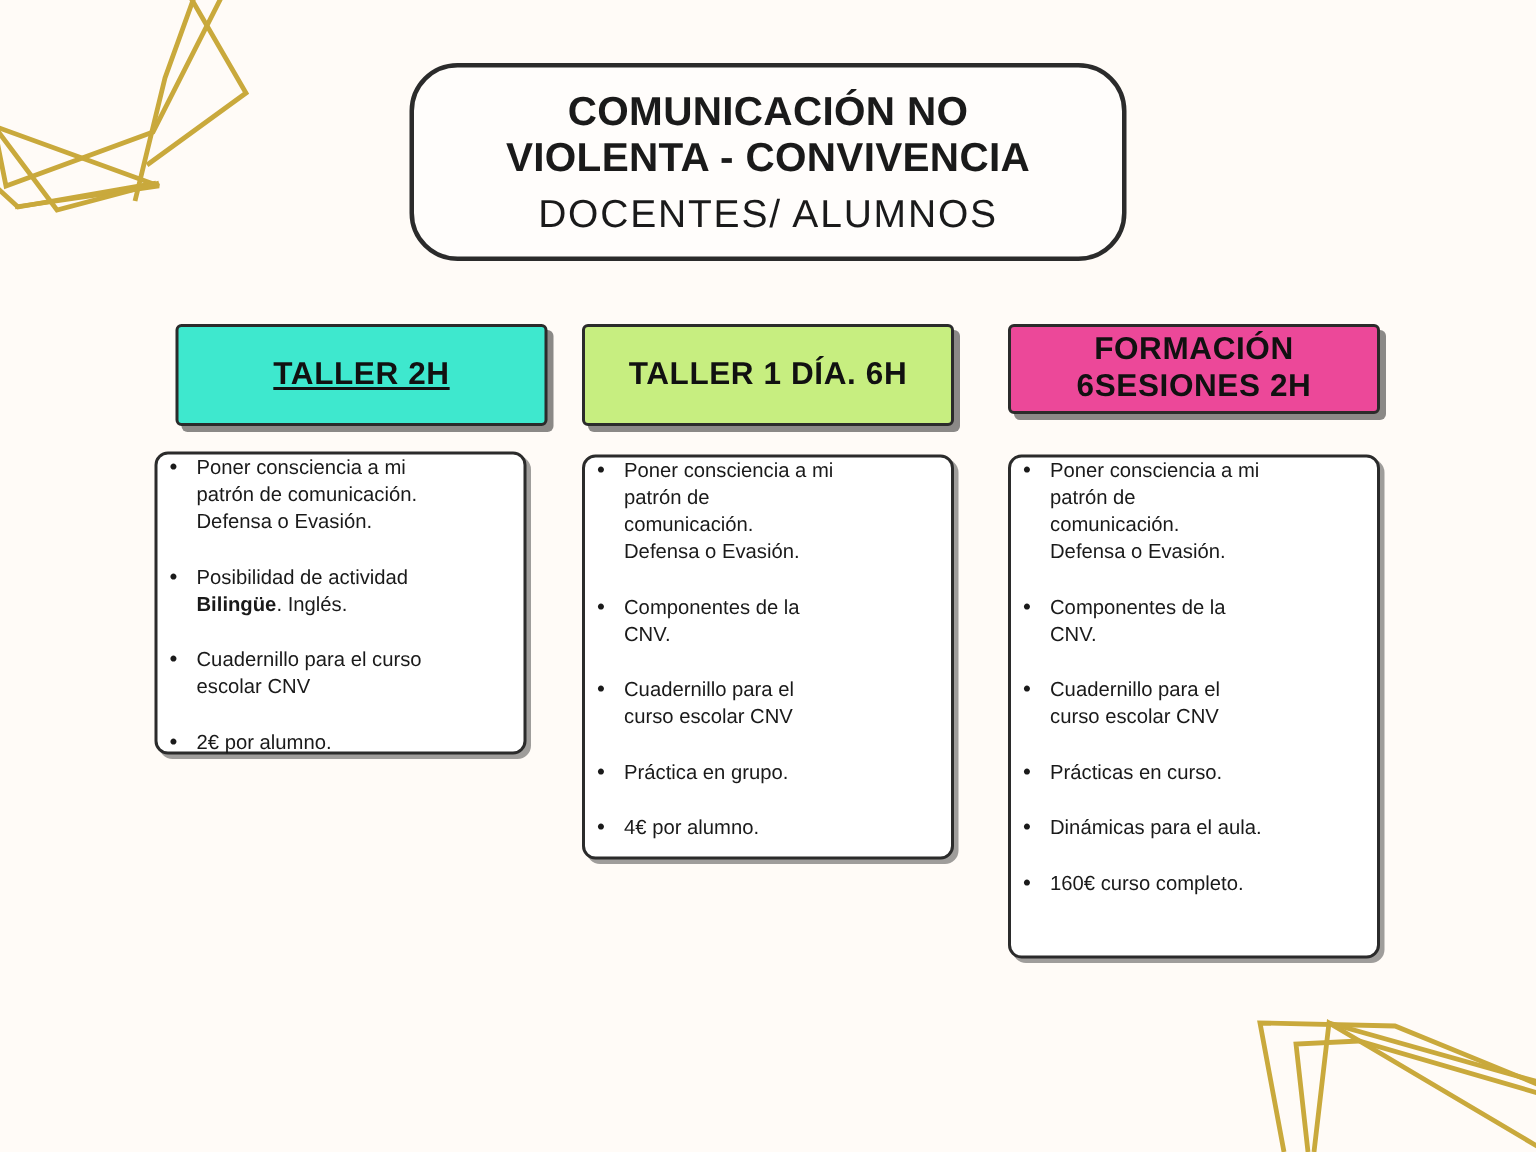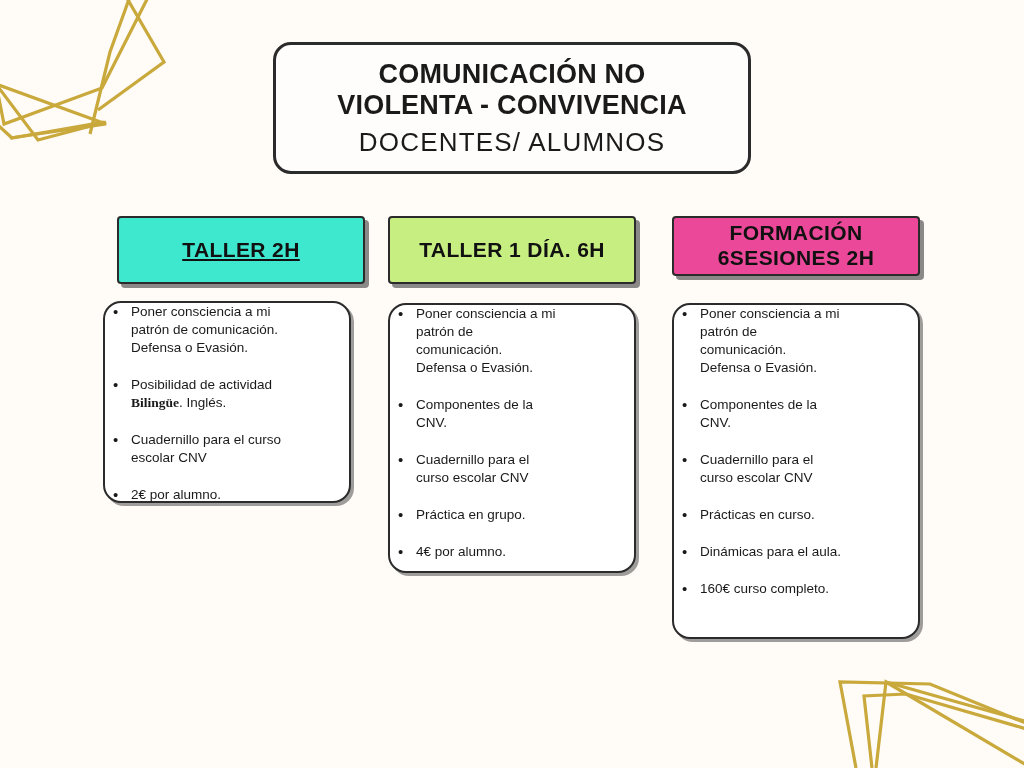--- a/index.html
+++ b/index.html
@@ -28,21 +28,21 @@
 
   
   .title-box {
     position: absolute;
     left: 273px;
     top: 42px;
     width: 478px;
     height: 132px;
     box-sizing: border-box;
     border: 3px solid #2B2B2B;
-    border-radius: 18px;
+    border-radius: 32px;
     background: #FFFDFB;
     display: flex;
     flex-direction: column;
     align-items: center;
     justify-content: center;
     z-index: 2;
   }
   .title-line {
     text-align: center;
     letter-spacing: 0.2px;
@@ -81,21 +81,21 @@
     font-size: 21px;
     letter-spacing: 0.4px;
     line-height: 1.18;
     padding: 6px 8px;
     color: #111111;
   }
 
   .col-body {
     box-sizing: border-box;
     border: 2px solid #2B2B2B;
-    border-radius: 18px;
+    border-radius: 9px;
     background: #FFFFFF;
     box-shadow: 3px 3px 0 rgba(43,43,43,0.45);
     padding: 14px 14px 14px 10px;
   }
 
   ul.bullets {
     list-style: none;
     margin: 0;
     padding: 0;
   }
@@ -109,21 +109,21 @@
   }
   ul.bullets li:last-child { margin-bottom: 0; }
   ul.bullets li::before {
     content: "\2022";
     position: absolute;
     left: 8px;
     top: -1px;
     font-size: 15px;
     line-height: 1.33;
   }
-  ul.bullets li b { font-weight: 700; font-family: Liberation Serif, serif; }
+  ul.bullets li b { font-weight: 700; }
 </style>
 </head>
 <body>
 
 <svg class="deco deco-tl" width="220" height="180" viewBox="0 0 220 180" fill="none">
   <g stroke="#C9A93C" stroke-width="3.2" fill="none" stroke-linejoin="miter">
     <path d="M152 -40 L 116 60 L 96 142"></path>
     <path d="M112 -30 L 170 70 L 104 118"></path>
     <path d="M178 -42 L 108 96 L 10 132 L 2 92"></path>
     <path d="M2 92 L 112 132 L 16 146"></path>

